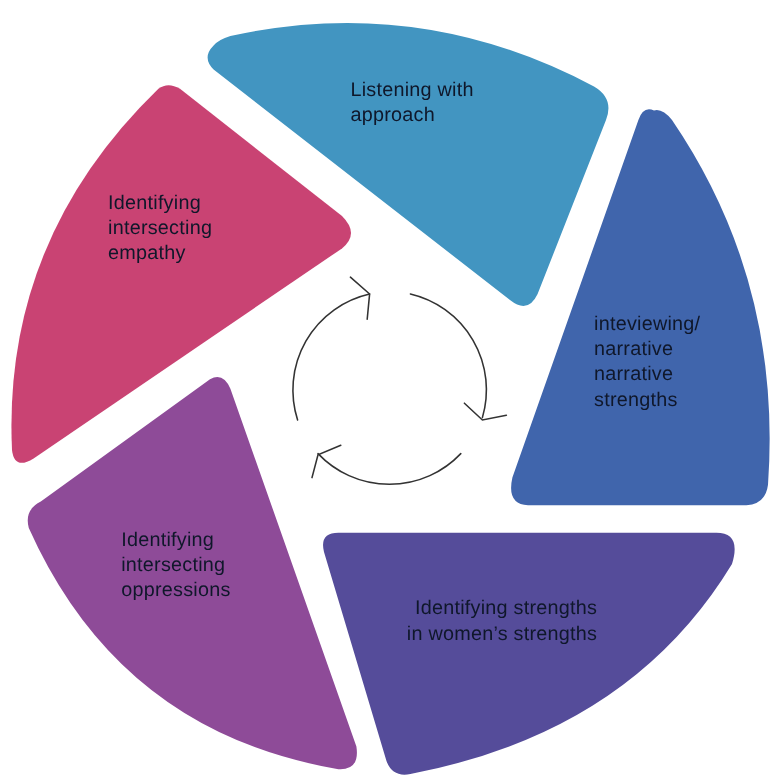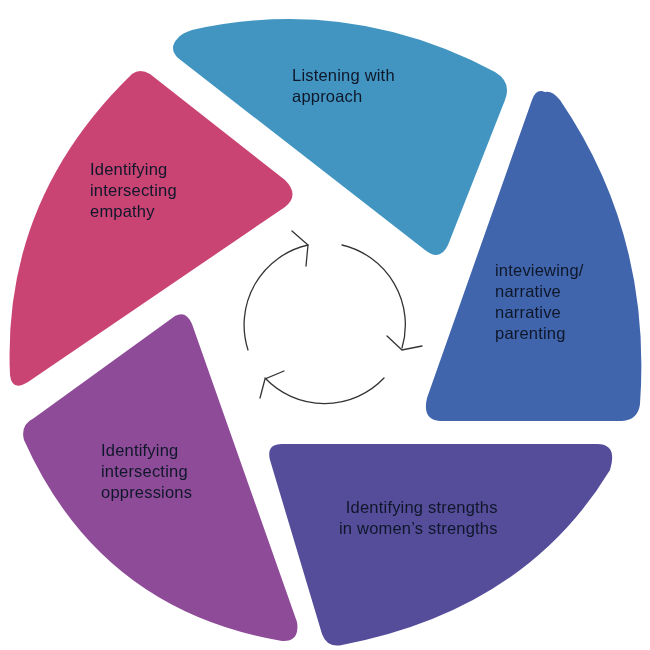--- a/index.html
+++ b/index.html
@@ -35,21 +35,21 @@
 </svg>
 
 <div class="seg-label" style="left:292px; top:65px;">
   <span>Listening with</span>
   <span>approach</span>
 </div>
 <div class="seg-label" style="left:495px; top:260px;">
   <span>inteviewing/</span>
   <span>narrative</span>
   <span>narrative</span>
-  <span>parenting</span>
+  <span>strengths</span>
 </div>
 <div class="seg-label" style="left:339px; top:497px;text-align:right;">
   <span>Identifying strengths</span>
   <span>in women’s strengths</span>
 </div>
 <div class="seg-label" style="left:101px; top:440px;">
   <span>Identifying</span>
   <span>intersecting</span>
   <span>oppressions</span>
 </div>

